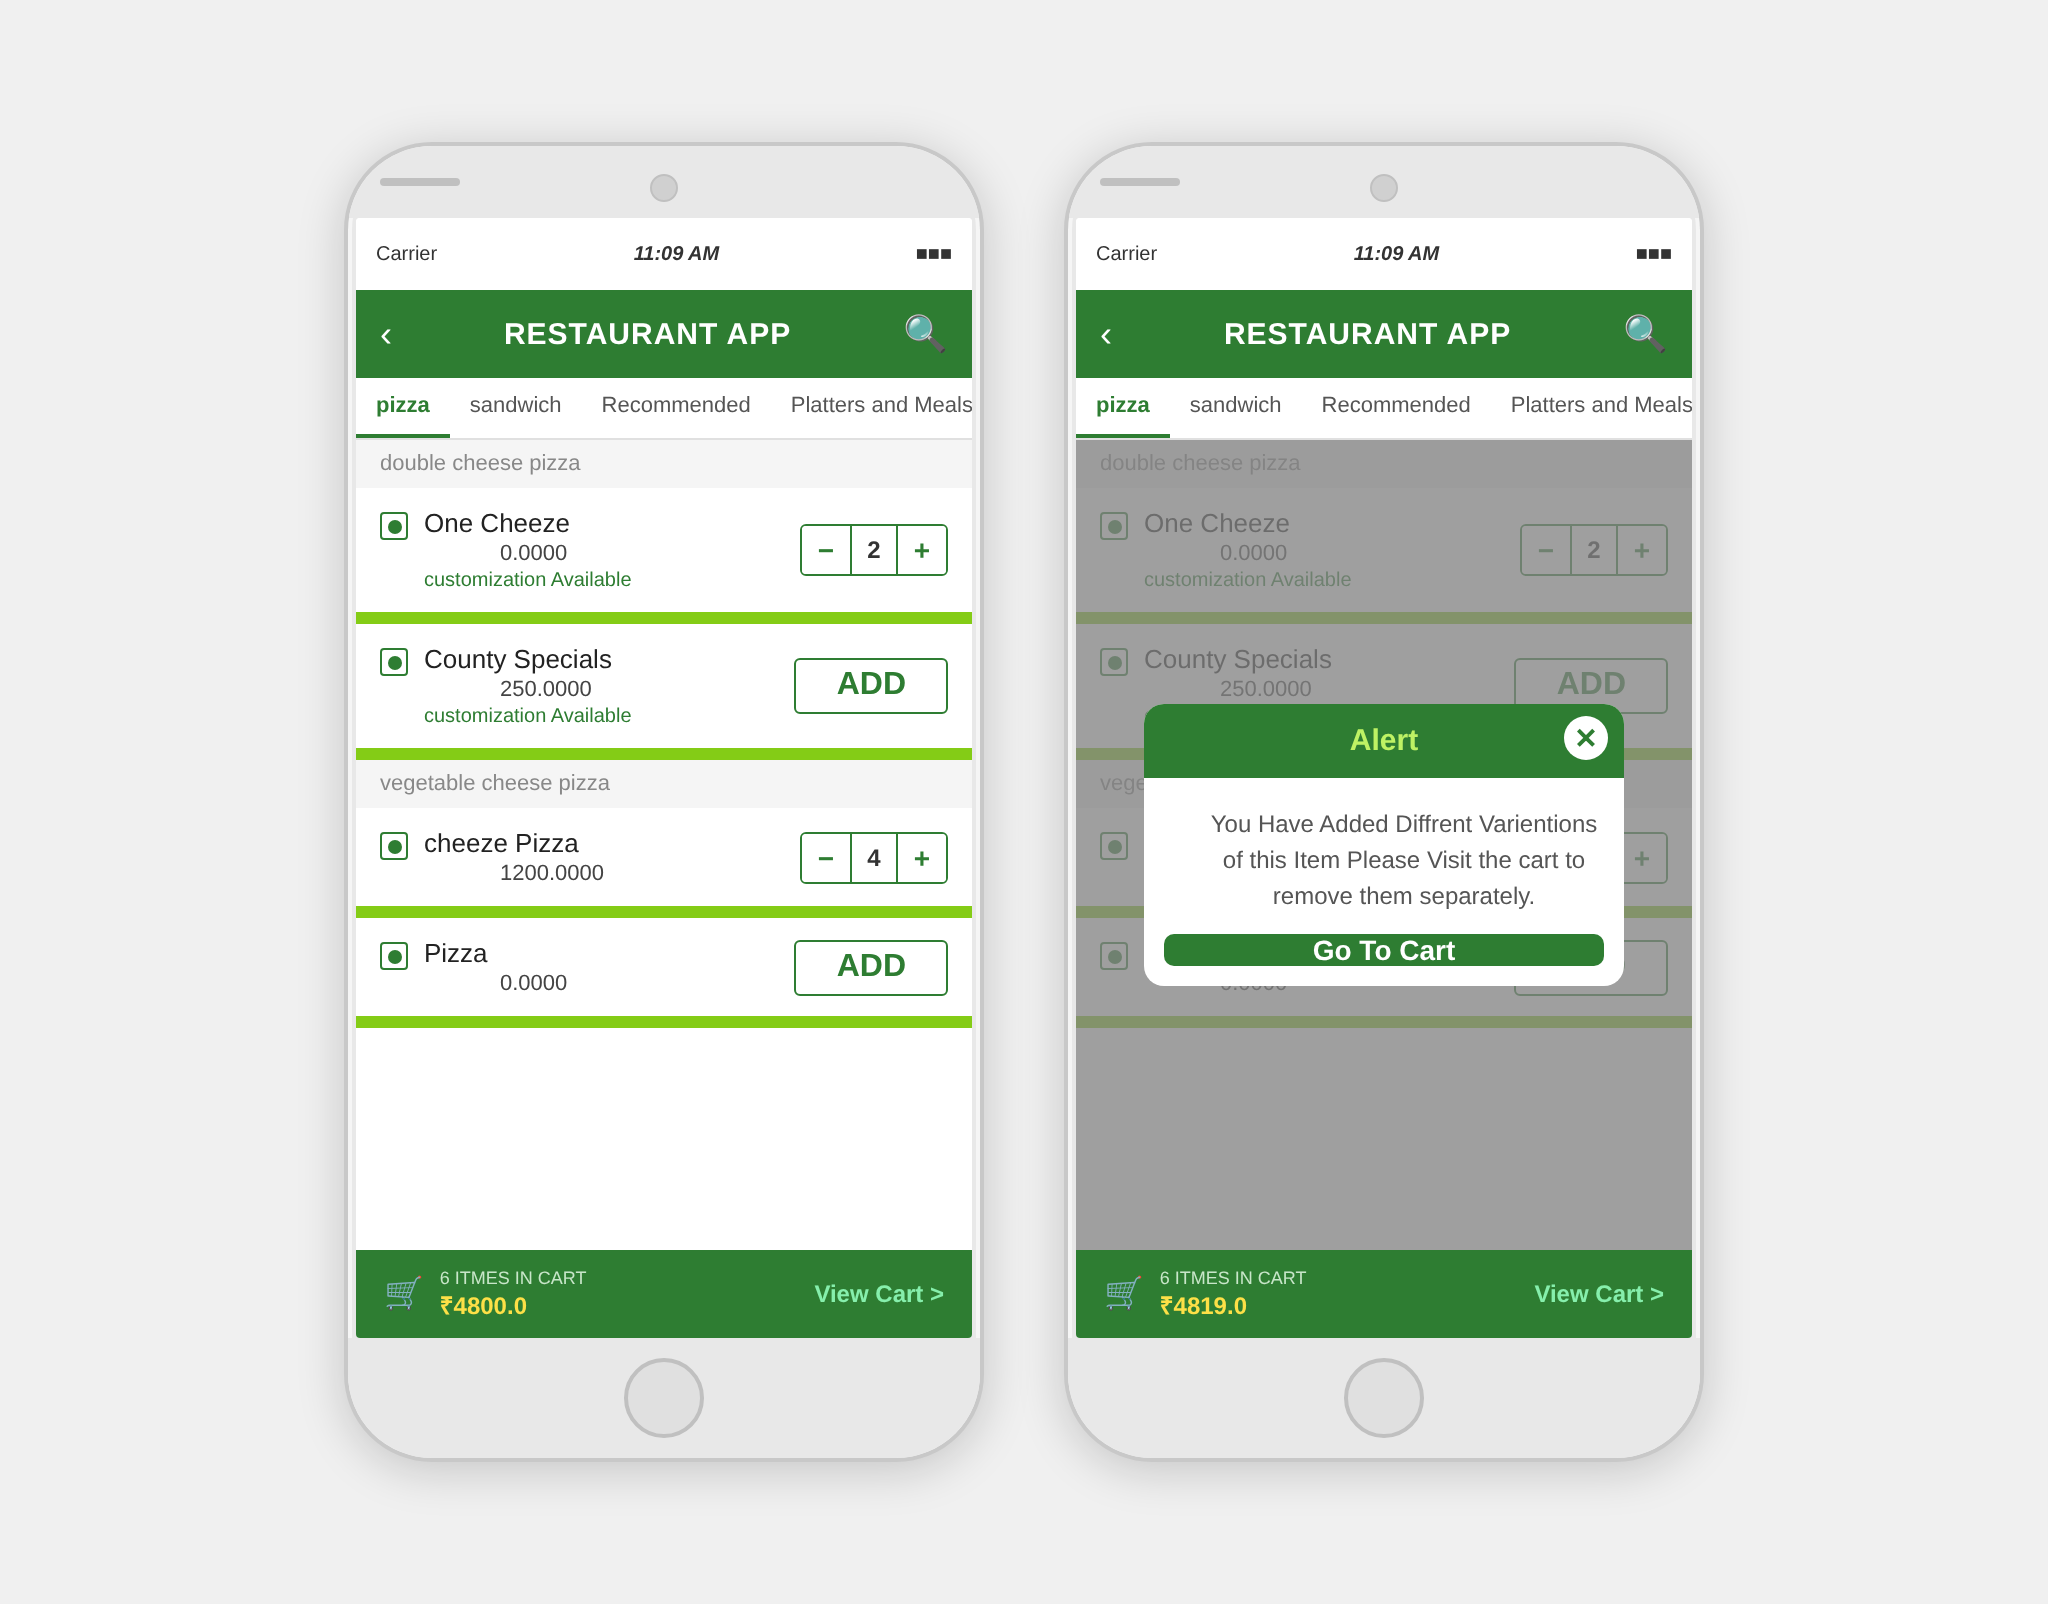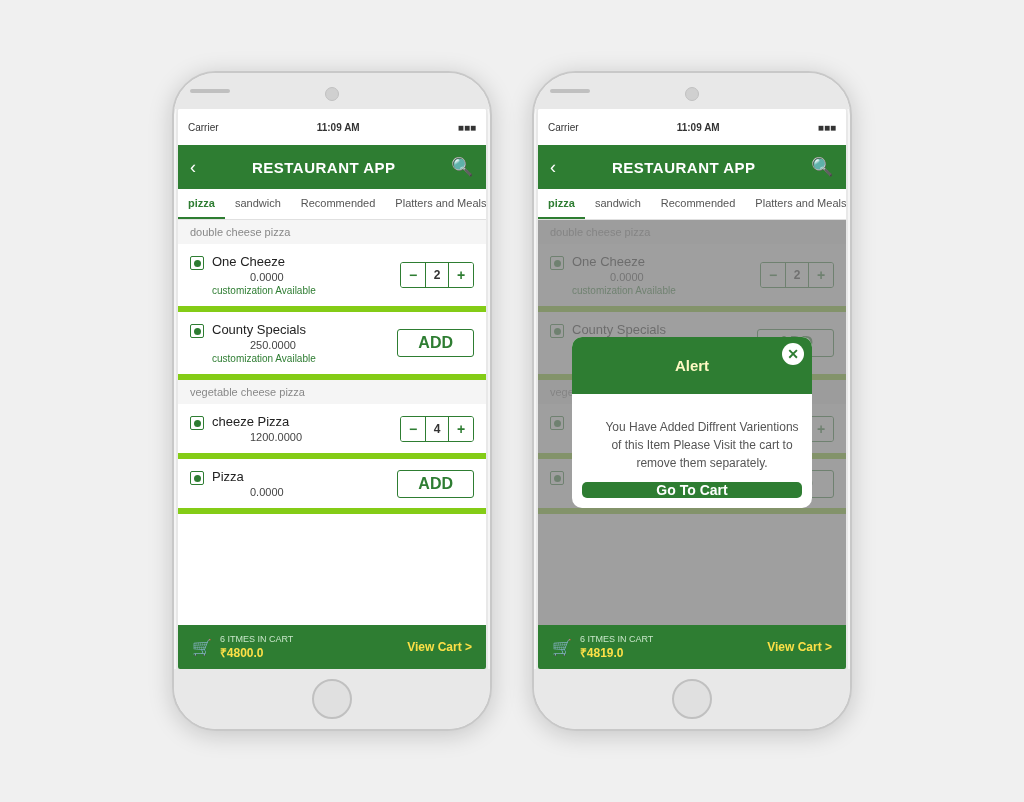--- a/index.html
+++ b/index.html
@@ -81,21 +81,21 @@
     .status-bar {
       display: flex;
       justify-content: space-between;
       align-items: center;
       padding: 2px 10px;
       font-size: 10px;
       background: #fff;
       height: 36px;
     }
     .status-carrier { font-size: 10px; color: #333; font-weight: 500; }
-    .status-time { font-size: 10px; color: #333; font-weight: 600; }
+    .status-time { font-size: 10px; color: #333; font-weight: 600; font-style: italic; }
     .status-battery { font-size: 10px; color: #333; }
 
     
     .app-header {
       background: #2e7d32;
       display: flex;
       align-items: center;
       justify-content: space-between;
       padding: 0 12px;
       height: 44px;
@@ -246,21 +246,21 @@
       gap: 8px;
       color: #fff;
     }
     .cart-icon-wrap {
       font-size: 16px;
     }
     .cart-info { display: flex; flex-direction: column; }
     .cart-items-count { font-size: 9px; color: #c8e6c9; font-weight: 500; }
     .cart-total { font-size: 12px; color: #fde047; font-weight: 700; }
     .cart-view-btn {
-      color: #fde047;
+      color: #86efac;
       font-size: 12px;
       font-weight: 600;
       cursor: pointer;
     }
 
     
     .overlay {
       position: absolute;
       top: 0; left: 0; right: 0; bottom: 0;
       background: rgba(80,80,80,0.55);
@@ -271,45 +271,45 @@
     }
     .alert-box {
       background: #fff;
       border-radius: 10px;
       width: 240px;
       overflow: hidden;
       position: relative;
     }
     .alert-header {
       background: #2e7d32;
-      color: #fef9c3;
+      color: #bef264;
       text-align: center;
       font-size: 15px;
       font-weight: 600;
-      padding: 20px;
+      padding: 10px;
     }
     .alert-close {
       position: absolute;
       top: 6px;
       right: 8px;
       width: 22px;
       height: 22px;
       background: #fff;
       border-radius: 50%;
       display: flex;
       align-items: center;
       justify-content: center;
       color: #2e7d32;
       font-size: 14px;
       font-weight: 700;
       cursor: pointer;
       border: none;
     }
     .alert-message {
-      padding: 24px 12px 10px;
+      padding: 14px 12px 10px;
       font-size: 12px;
       color: #555;
       text-align: center;
       line-height: 1.5;
       margin-left: 20px;
     }
     .alert-go-btn {
       background: #2e7d32;
       color: #fff;
       text-align: center;

